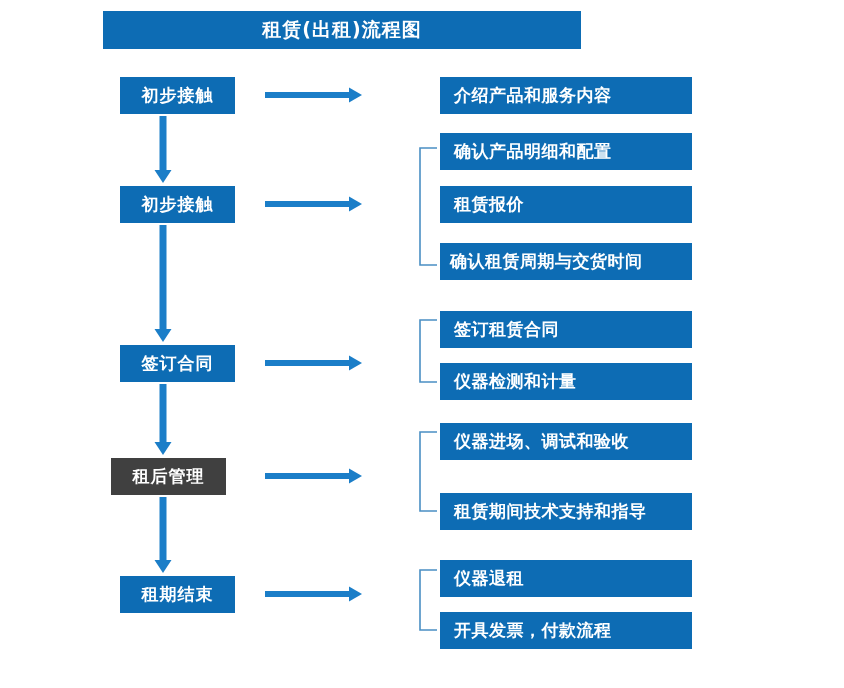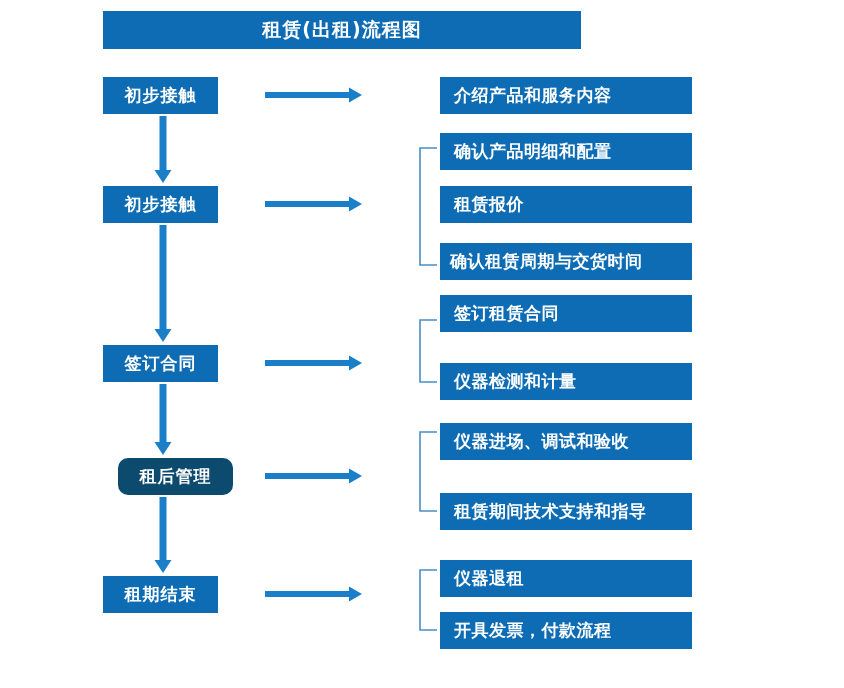--- a/index.html
+++ b/index.html
@@ -49,20 +49,21 @@
     height: 37px;
     background: #0d6cb4;
     color: #ffffff;
     display: flex;
     align-items: center;
     justify-content: center;
     font-size: 17px;
     font-weight: bold;
     letter-spacing: 1px;
     box-sizing: border-box;
+    margin-left: 17px;
   }
 
   
   .detail-box {
     position: absolute;
     left: 440px;
     width: 252px;
     height: 37px;
     background: #0d6cb4;
     color: #ffffff;
@@ -120,29 +121,29 @@
         <path d="M 437 320 L 420 320 L 420 382 L 437 382" fill="none" stroke="#4a8fc4" stroke-width="1.6"></path>
         <path d="M 437 432 L 420 432 L 420 511 L 437 511" fill="none" stroke="#4a8fc4" stroke-width="1.6"></path>
         <path d="M 437 570 L 420 570 L 420 630 L 437 630" fill="none" stroke="#4a8fc4" stroke-width="1.6"></path>
       </g>
   </svg>
 
   <div id="stage-layer">
       <div class="stage-box" style="left: 103px; top: 77px; background: rgb(13, 108, 180); color: rgb(255, 255, 255);">初步接触</div>
       <div class="stage-box" style="left: 103px; top: 186px; background: rgb(13, 108, 180); color: rgb(255, 255, 255);">初步接触</div>
       <div class="stage-box" style="left: 103px; top: 345px; background: rgb(13, 108, 180); color: rgb(255, 255, 255);">签订合同</div>
-      <div class="stage-box" style="left: 118px; top: 458px; background: #0c4a6e; color: rgb(255, 255, 255); border-radius: 10px;">租后管理</div>
+      <div class="stage-box" style="left: 94px; top: 458px; background: #404040; color: rgb(255, 255, 255);">租后管理</div>
       <div class="stage-box" style="left: 103px; top: 576px; background: rgb(13, 108, 180); color: rgb(255, 255, 255);">租期结束</div>
     </div>
   <div id="detail-layer">
       <div class="detail-box" style="top: 77px; background: rgb(13, 108, 180); color: rgb(255, 255, 255);">介绍产品和服务内容</div>
       <div class="detail-box" style="top: 133px; background: rgb(13, 108, 180); color: rgb(255, 255, 255);">确认产品明细和配置</div>
       <div class="detail-box" style="top: 186px; background: rgb(13, 108, 180); color: rgb(255, 255, 255);">租赁报价</div>
       <div class="detail-box" style="top: 243px; background: rgb(13, 108, 180); color: rgb(255, 255, 255); padding-left: 10px;">确认租赁周期与交货时间</div>
-      <div class="detail-box" style="top: 295px; background: rgb(13, 108, 180); color: rgb(255, 255, 255);">签订租赁合同</div>
+      <div class="detail-box" style="top: 311px; background: rgb(13, 108, 180); color: rgb(255, 255, 255);">签订租赁合同</div>
       <div class="detail-box" style="top: 363px; background: rgb(13, 108, 180); color: rgb(255, 255, 255);">仪器检测和计量</div>
       <div class="detail-box" style="top: 423px; background: rgb(13, 108, 180); color: rgb(255, 255, 255); font-family: Liberation Mono, monospace;">仪器进场、调试和验收</div>
       <div class="detail-box" style="top: 493px; background: rgb(13, 108, 180); color: rgb(255, 255, 255);">租赁期间技术支持和指导</div>
       <div class="detail-box" style="top: 560px; background: rgb(13, 108, 180); color: rgb(255, 255, 255);">仪器退租</div>
       <div class="detail-box" style="top: 612px; background: rgb(13, 108, 180); color: rgb(255, 255, 255);">开具发票，付款流程</div>
     </div>
 
 </div>
 
 </body></html>

